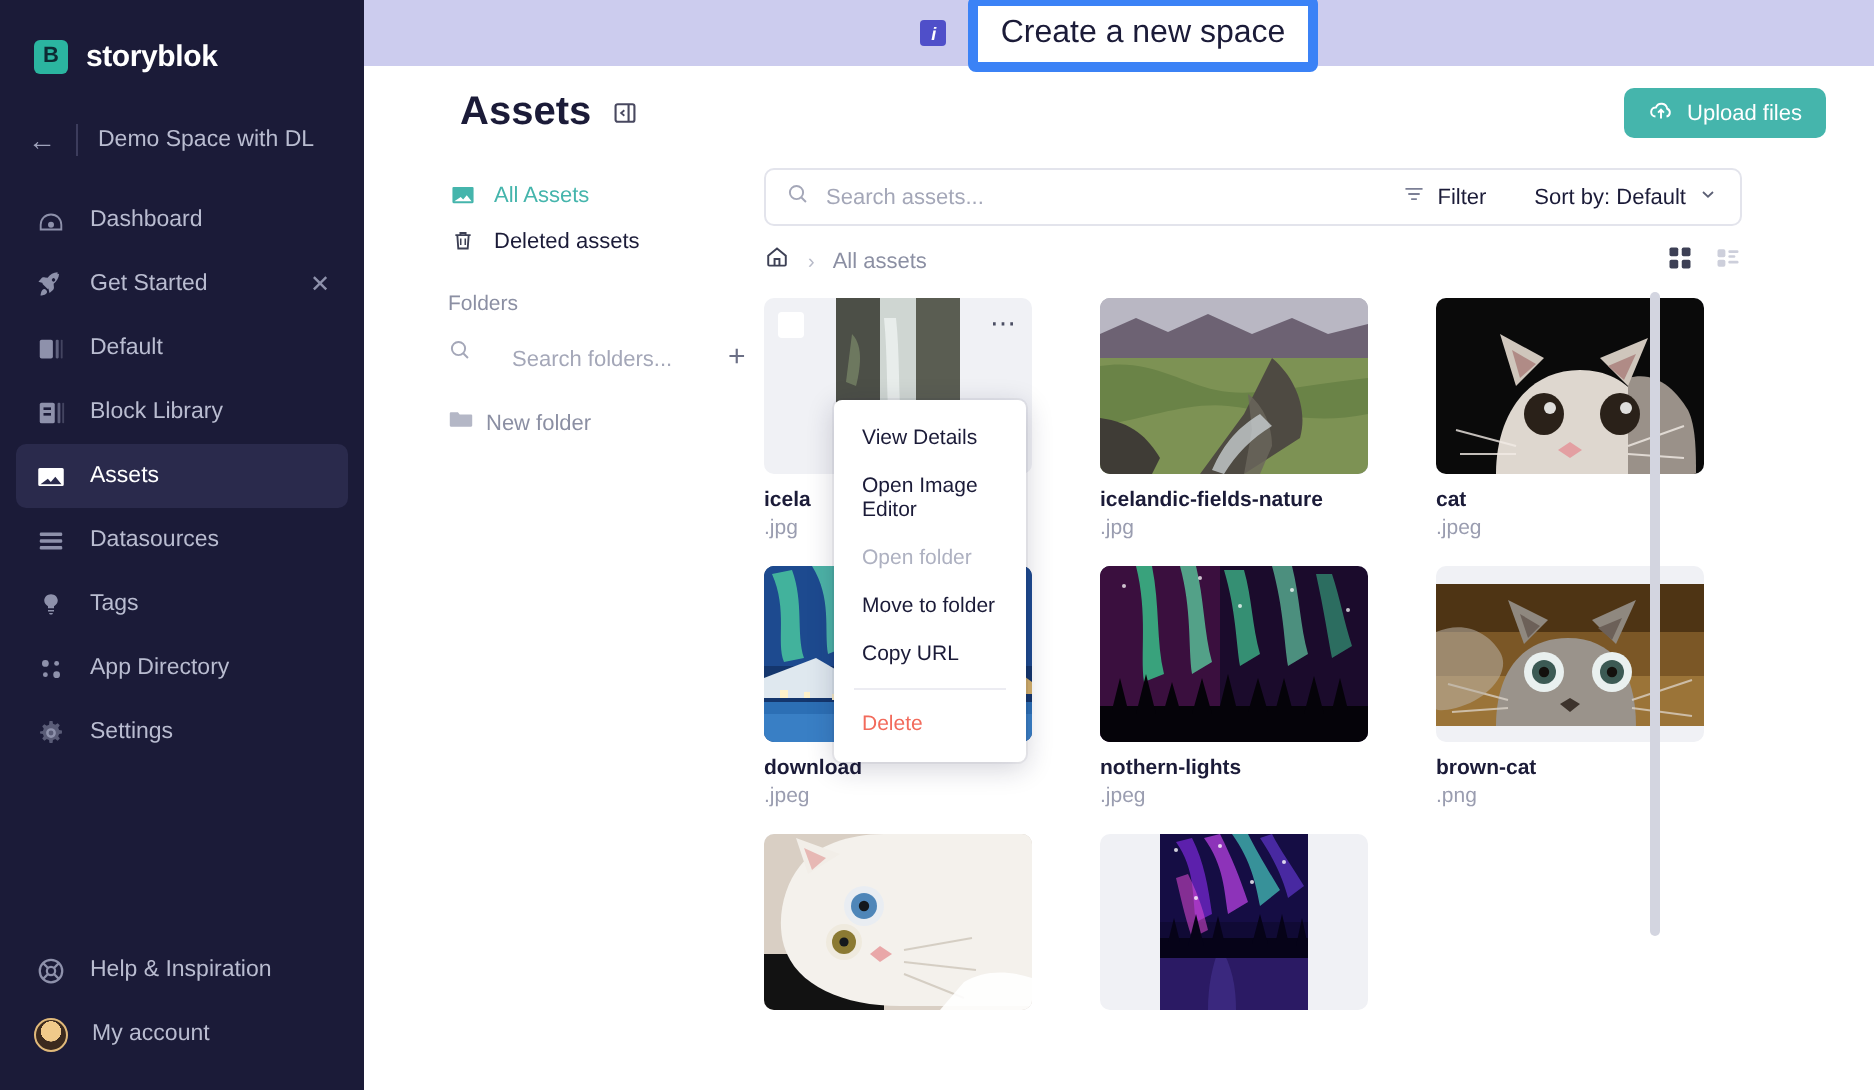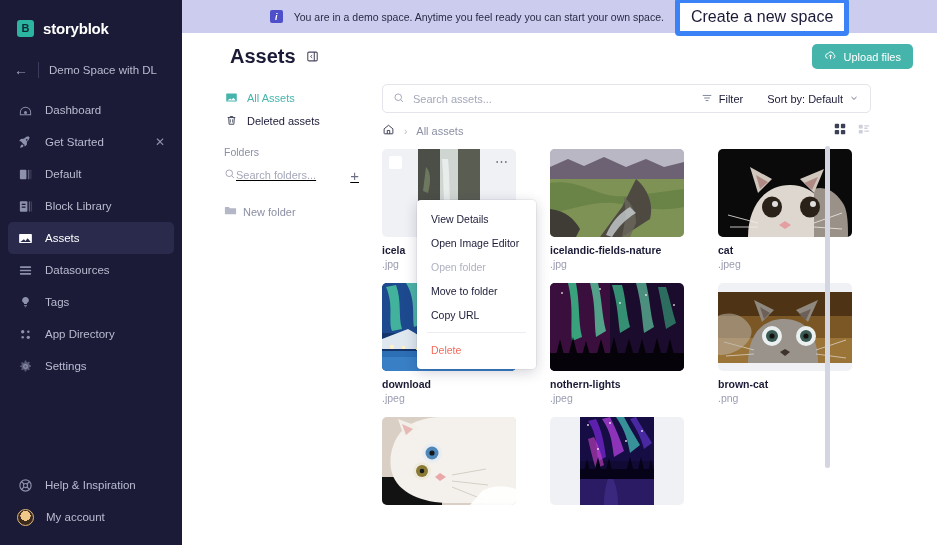--- a/index.html
+++ b/index.html
@@ -88,21 +88,21 @@
 
   .body { flex: 1 1 auto; display: flex; min-height: 0; padding-left: 36px; position: relative; }
 
   
   .folders { width: 150px; flex: 0 0 150px; padding-top: 6px; }
   .fl-item { display: flex; align-items: center; gap: 9px; height: 23px; padding: 0 6px; cursor: pointer; }
   .fl-item .ic { width: 14px; height: 14px; display:flex; align-items:center; justify-content:center; flex:0 0 14px;}
   .fl-label { font-size: 11px; color: #1b1b38; }
   .fl-item.sel .fl-label { color: #45b5ac; }
   .fl-title { font-size: 10.5px; color: #8b8fa3; padding: 0 6px; margin-top: 14px; margin-bottom: 6px;}
-  .fl-search { display: flex; align-items: center; gap: 0; height: 22px; padding: 0 6px; text-decoration: underline; }
+  .fl-search { display: flex; align-items: flex-end; gap: 20px; height: 22px; padding: 0 6px; }
   .fl-search input {
     border: none; outline: none; font-size: 11px; color: #1b1b38; width: 88px;
     font-family: inherit; background: transparent;
   }
   .fl-search input::placeholder { color: #a4a7b8; }
   .fl-plus { margin-left: auto; color: #6b6f85; font-size: 15px; line-height: 1; cursor: pointer; padding-right: 3px;}
   .fl-new { display: flex; align-items: center; gap: 6px; height: 23px; padding: 0 6px; margin-top: 14px; cursor: pointer;}
   .fl-new .fl-label { color: #8b8fa3; }
 
   
@@ -135,21 +135,21 @@
   .card-ext { font-size: 10.5px; color: #9a9db0; margin-top: 2px; }
 
   .chk {
     position: absolute; left: 7px; top: 7px; width: 13px; height: 13px;
     background: #fff; border-radius: 2px; z-index: 3;
   }
   .dots { position: absolute; right: 7px; top: 6px; color: #4b4e63; font-size: 13px; letter-spacing: 1px; z-index: 3; cursor: pointer; line-height: 1;}
 
   
   .ctx {
-    position: absolute; left: 417px; top: 200px; width: 119px;
+    position: absolute; left: 417px; top: 200px; width: 96px;
     background: #fff; border-radius: 4px;
     box-shadow: 0 3px 14px rgba(25,25,60,.20), 0 0 0 1px rgba(25,25,60,.05);
     padding: 7px 0; z-index: 50;
   }
   .ctx-item { font-size: 10.5px; color: #1b1b38; padding: 6px 14px; cursor: pointer; }
   .ctx-item.disabled { color: #aeb1c1; cursor: default; }
   .ctx-item.danger { color: #f26b5c; }
   .ctx-div { height: 1px; background: #ececf2; margin: 5px 10px; }
 
   
@@ -297,21 +297,20 @@
         <span class="avatar"></span>
         <span class="nav-label">My account</span>
       </div>
     </div>
   </div>
 
   <div class="main">
 
     <div class="banner">
       <span class="banner-icon">i</span>
-      <span class="banner-text">You are in a demo space. Anytime you feel ready you can start your own space.</span>
       <button class="banner-btn">Create a new space</button>
     </div>
 
     <div class="pagehead">
       <span class="page-title">Assets</span>
       <span class="title-icon">
         <svg width="13" height="13" viewBox="0 0 16 16" fill="none" stroke="#1b1b38" stroke-width="1.3">
             <rect x="2.2" y="2.6" width="11.6" height="10.8" rx="1.3"></rect>
             <path d="M10.2 2.6v10.8"></path>
             <path d="M7.6 6.3L5.6 8l2 1.7" stroke-width="1.1"></path>

